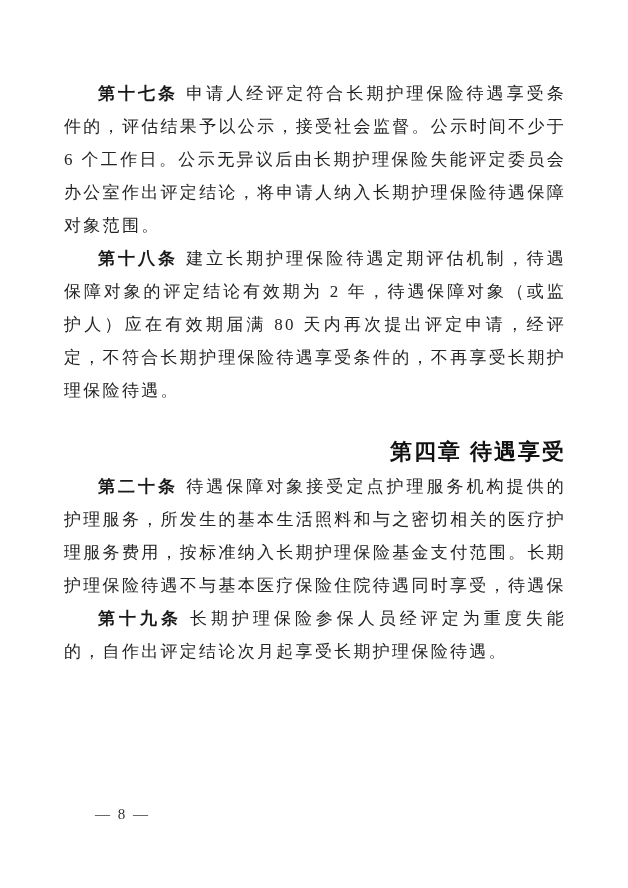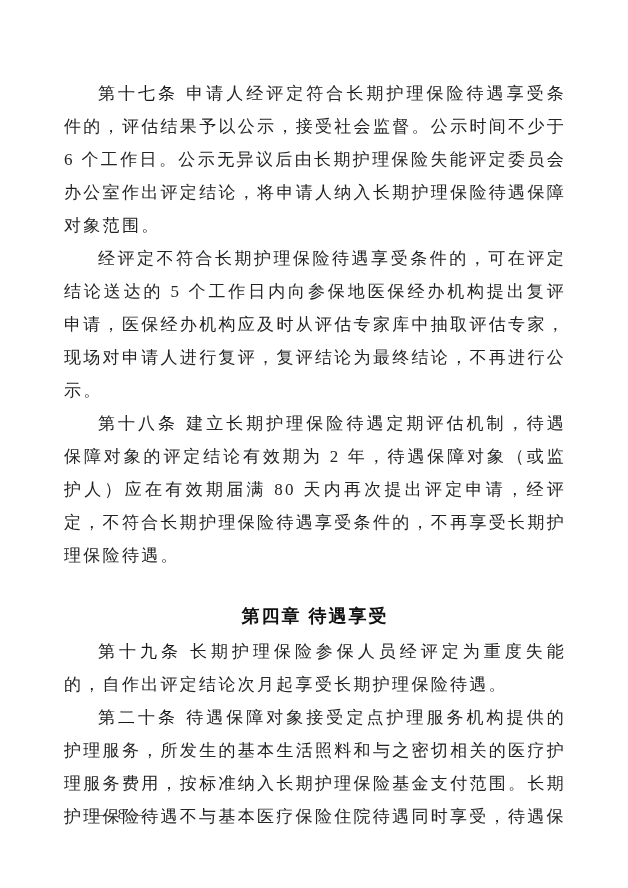--- a/index.html
+++ b/index.html
@@ -32,32 +32,32 @@
     margin: 0;
     font-size: 17px;
     line-height: 33px;
     letter-spacing: 2.3px;
     text-align: justify;
     text-justify: inter-ideograph;
     text-indent: 2em;
     color: #242424;
   }
   .term {
-    font-weight: normal;
+    font-weight: bold;
     color: #1a1a1a;
     margin-right: 8px;
   }
   .term:empty {
     margin-right: 0;
   }
   h2.chapter {
     margin: 28px 0 2px 0;
-    font-size: 18px;
+    font-size: 22px;
     line-height: 33px;
-    text-align: center;
+    text-align: right;
     font-weight: bold;
     letter-spacing: 2px;
     color: #111111;
     font-family: "Liberation Sans", "DejaVu Sans", sans-serif;
   }
   .footer {
     position: absolute;
     top: 805px;
     left: 95px;
     font-size: 15px;
@@ -67,26 +67,25 @@
   }
 </style>
 </head>
 <body>
 
 <div class="page">
   <div class="content">
 
     <p class="para"><span class="term">第十七条</span><span>申请人经评定符合长期护理保险待遇享受条件的，评估结果予以公示，接受社会监督。公示时间不少于 6 个工作日。公示无异议后由长期护理保险失能评定委员会办公室作出评定结论，将申请人纳入长期护理保险待遇保障对象范围。</span></p>
 
-    <p class="para"><span class="term"></span><span>经评定不符合长期护理保险待遇享受条件的，可在评定结论送达的 5 个工作日内向参保地医保经办机构提出复评申请，医保经办机构应及时从评估专家库中抽取评估专家，现场对申请人进行复评，复评结论为最终结论，不再进行公示。</span></p>
 
     <p class="para"><span class="term">第十八条</span><span>建立长期护理保险待遇定期评估机制，待遇保障对象的评定结论有效期为 2 年，待遇保障对象（或监护人）应在有效期届满 80 天内再次提出评定申请，经评定，不符合长期护理保险待遇享受条件的，不再享受长期护理保险待遇。</span></p>
 
     <h2 class="chapter">第四章 待遇享受</h2>
 
+    <p class="para"><span class="term">第二十条</span><span>待遇保障对象接受定点护理服务机构提供的护理服务，所发生的基本生活照料和与之密切相关的医疗护理服务费用，按标准纳入长期护理保险基金支付范围。长期护理保险待遇不与基本医疗保险住院待遇同时享受，待遇保</span></p>
+
     <p class="para"><span class="term">第十九条</span><span>长期护理保险参保人员经评定为重度失能的，自作出评定结论次月起享受长期护理保险待遇。</span></p>
-
-    <p class="para"><span class="term">第二十条</span><span>待遇保障对象接受定点护理服务机构提供的护理服务，所发生的基本生活照料和与之密切相关的医疗护理服务费用，按标准纳入长期护理保险基金支付范围。长期护理保险待遇不与基本医疗保险住院待遇同时享受，待遇保</span></p>
 
   </div>
 
   <div class="footer">— 8 —</div>
 </div>
 
 </body></html>

